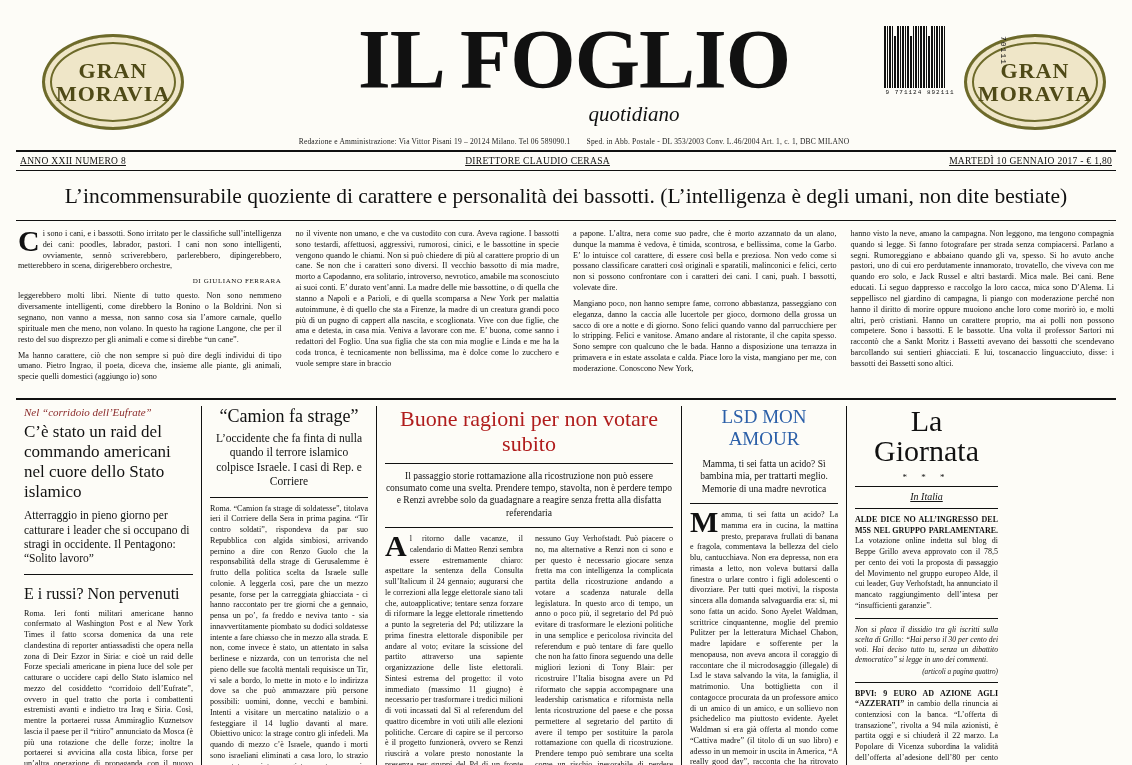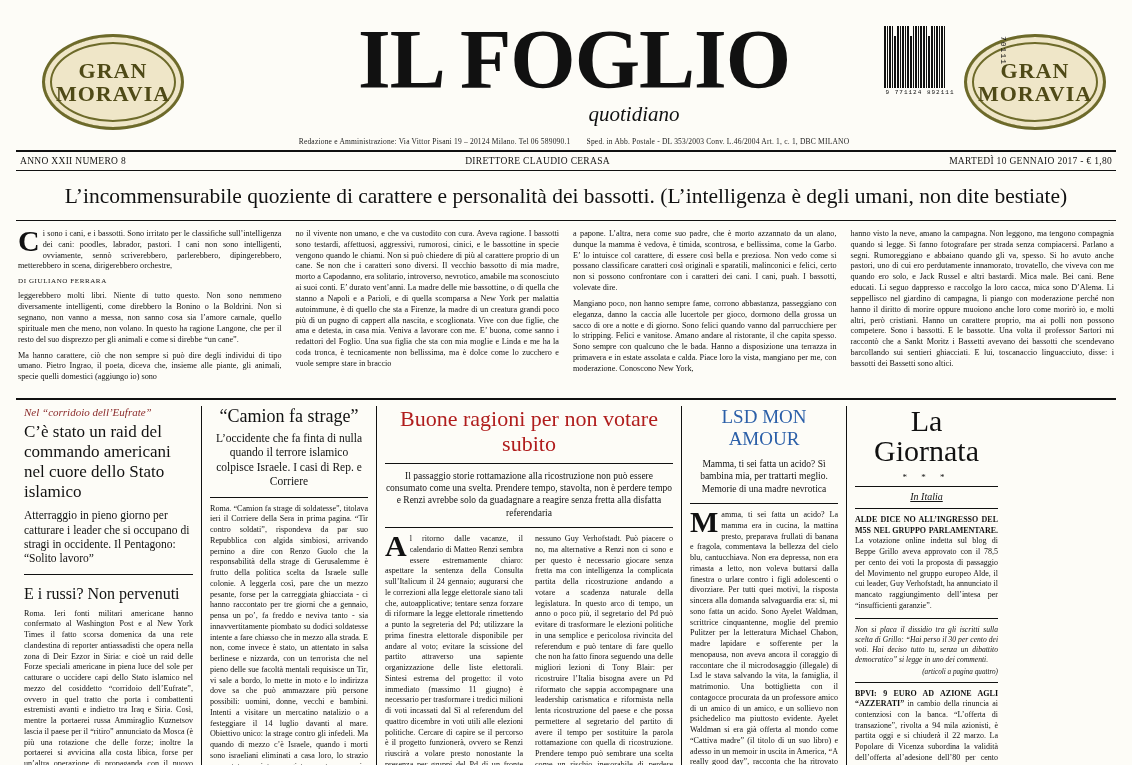--- a/index.html
+++ b/index.html
@@ -51,40 +51,40 @@
   .barcode .bars i { display:block; width:2px; background:#111; height:62px; }
   .barcode .bars i.t { width:1px; }
   .barcode .bars i.s { height:52px; }
   .barcode .num { font-size:6px; letter-spacing:1px; margin-top:1px; font-family:"Liberation Mono", monospace; }
   .barcode-v { position:absolute; right:108px; top:36px; writing-mode:vertical-rl; font-size:8px; font-family:"Liberation Mono", monospace; letter-spacing:1px;}
 
   
   .inforule { border-top:2px solid #111; border-bottom:1px solid #111; }
   .infobar {
     display:flex; justify-content:space-between; align-items:flex-start;
-    font-size:9.5px; padding:4px 4px; letter-spacing:.3px;
+    font-size:9.5px; padding:4px 4px; letter-spacing:.3px;text-decoration:underline;
   }
   .infobar .center { font-size:9.5px; }
 
   
   .lead-head {
     text-align:center; font-size:21.5px; font-weight:normal;
     padding:12px 10px 10px 10px; line-height:1.25;
   }
 
   .hr-thin { border-top:1px solid #111; }
 
   
   .top-article { display:flex; gap:14px; padding:8px 2px 6px 2px; border-top:1px solid #111; }
   .top-col { flex:1; font-size:8.2px; line-height:1.32; text-align:justify; hyphens:auto; }
   .top-col p { margin:0 0 5px 0; }
   .dropcap::first-letter {
     float:left; font-size:30px; line-height:24px; padding-right:3px; font-weight:bold;
   }
-  .byline { font-size:7px; letter-spacing:.6px; text-align:left; margin:5px 0; }
+  .byline { font-size:7px; letter-spacing:.6px; text-align:right; margin:5px 0; }
 
   
   .bottom { display:flex; border-top:2px solid #111; padding-top:6px; margin-top:4px; height:390px; }
   .bcol { padding:0 8px; position:relative; }
   .bcol + .bcol { border-left:1px solid #111; }
   .c1 { width:185px; }
   .c2 { width:175px; }
   .c3 { width:305px; }
   .c4 { width:165px; }
   .c5 { width:148px; }

